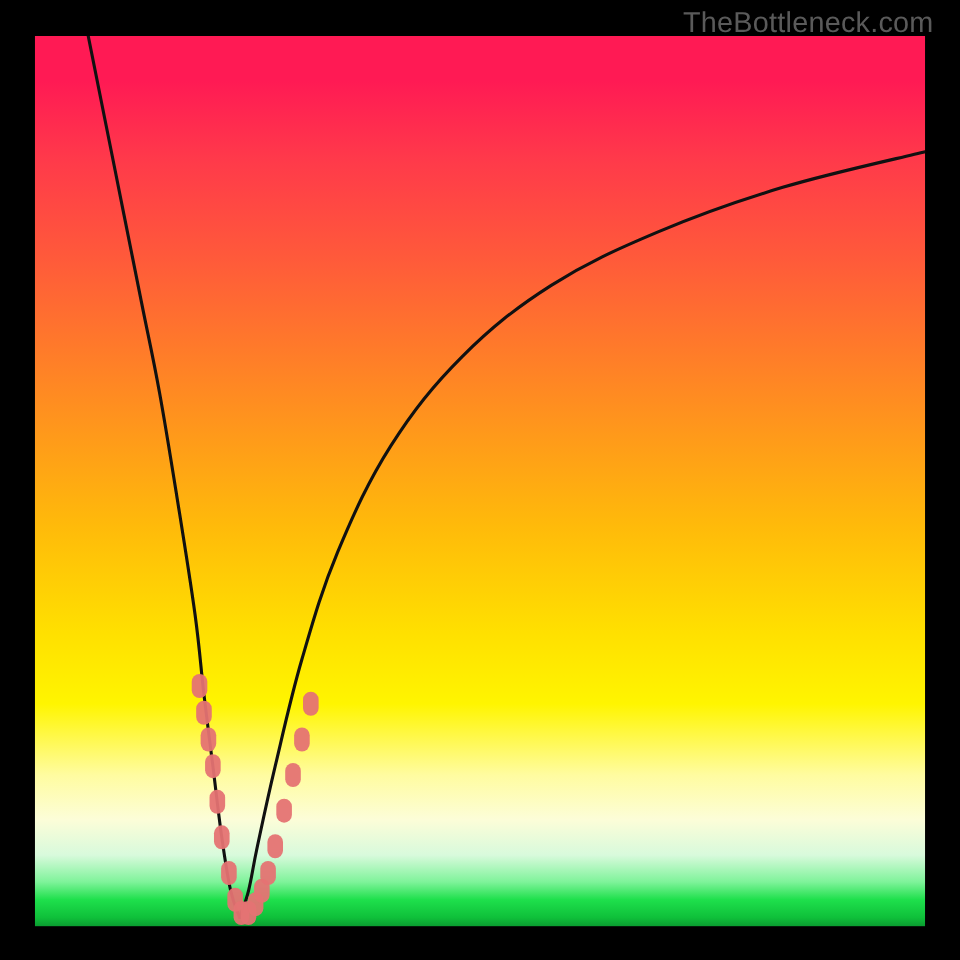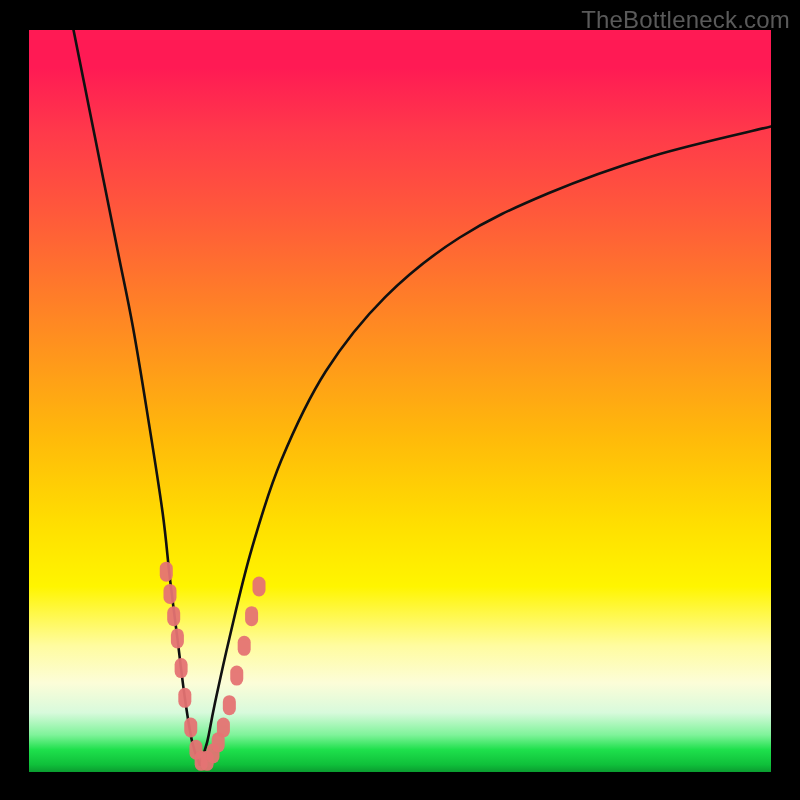--- a/index.html
+++ b/index.html
@@ -43,21 +43,21 @@
   }
   svg.curves {
     position: absolute;
     inset: 0;
     width: 100%;
     height: 100%;
   }
   .watermark {
     position: absolute;
     top: 6px;
-    right: 10px;
+    right: 22px;
     color: #5a5a5a;
     font-size: 24px;
     font-weight: 500;
     letter-spacing: 0.2px;
     user-select: none;
   }
 </style>
 </head>
 <body>
 

